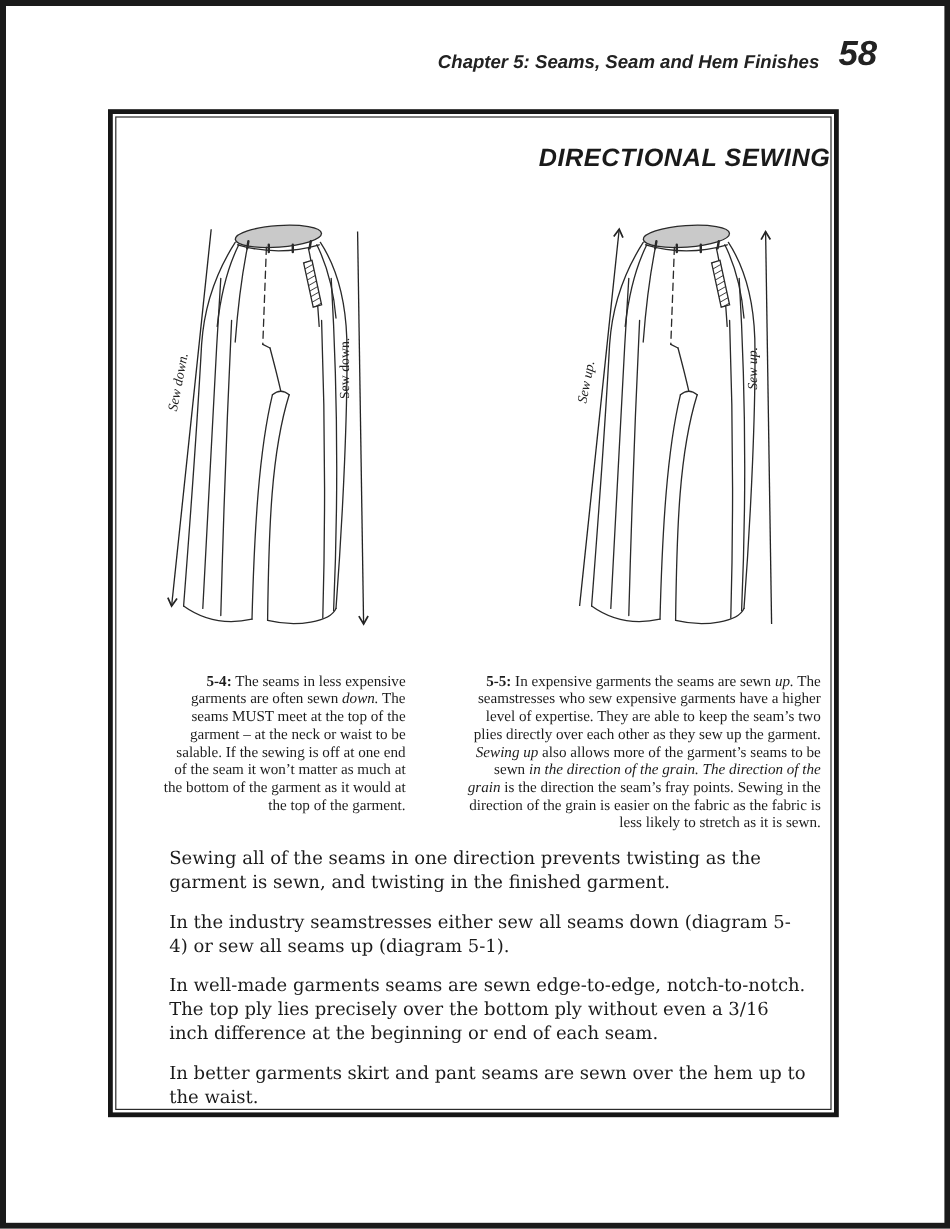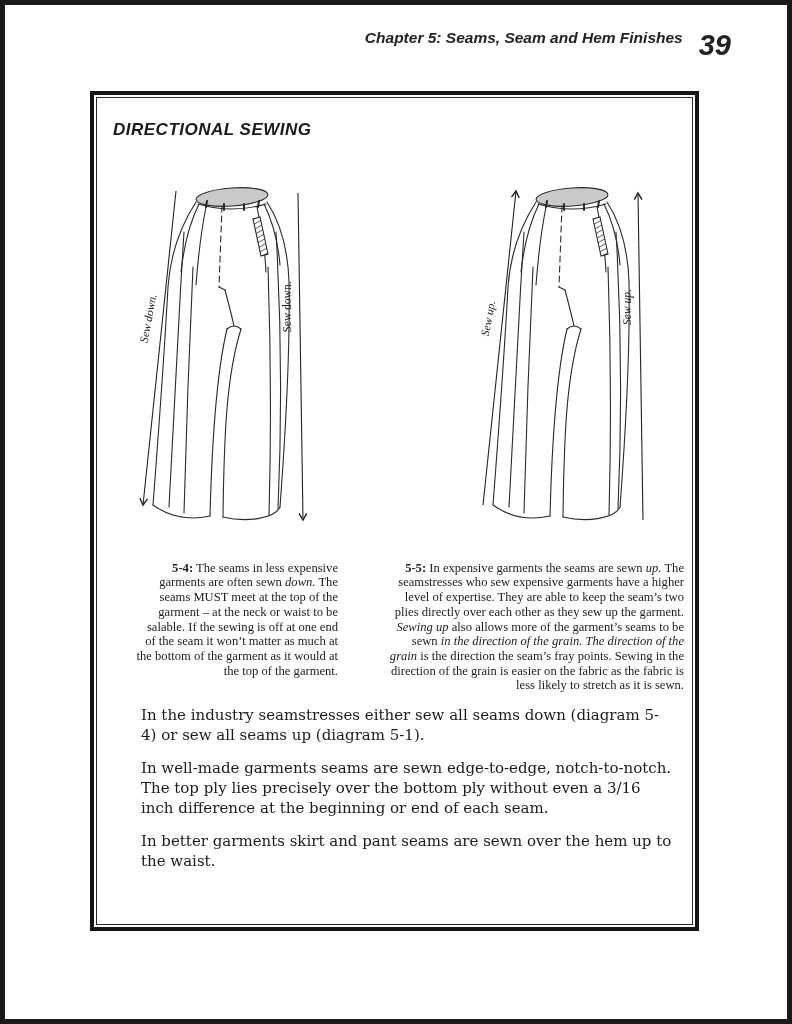--- a/index.html
+++ b/index.html
@@ -4,43 +4,43 @@
 <style>
   html,body{margin:0;padding:0;background:#e8e8e8;}
   .page{
     position:relative; width:792px; height:1024px; background:#ffffff;
     border:5px solid #1a1a1a; box-sizing:border-box; overflow:hidden;
     font-family:"Liberation Serif", serif; color:#1c1c1c;
   }
   
   .page-header{
     position:absolute; top:24px; left:0; right:56px;
-    display:flex; justify-content:flex-end; align-items:flex-start; gap:16px;
+    display:flex; justify-content:flex-end; align-items:flex-end; gap:16px;
   }
   .chapter-title{
     font-family:"Liberation Sans", sans-serif;
     font-style:italic; font-weight:700; font-size:15.5px; color:#222;
   }
   .page-number{
     font-family:"Liberation Sans", sans-serif;
     font-style:italic; font-weight:700; font-size:29px; color:#222;
   }
   
   .frame{
     position:absolute; left:85px; top:86px; width:609px; height:840px;
     border:4px solid #161616; padding:2px; box-sizing:border-box;
   }
   .frame-inner{
     position:relative; width:100%; height:100%;
     border:1px solid #2b2b2b; box-sizing:border-box;
   }
   .section-title{
-    position:absolute; top:22px; left:16px; width:100%; text-align:left;
+    position:absolute; top:22px; left:0; width:100%; text-align:right;
     font-family:"Liberation Sans", sans-serif; font-style:italic; font-weight:700;
-    font-size:17px; letter-spacing:.5px; color:#1a1a1a;
+    font-size:21px; letter-spacing:.5px; color:#1a1a1a;
   }
   .figure{ position:absolute; width:200px; height:365px; }
   .figure-a{ left:31px;  top:79px; }
   .figure-b{ left:371px; top:79px; }
   .fig-svg{ width:200px; height:365px; display:block; }
   .arrow-label{
     font-family:"Liberation Serif", serif; font-style:italic;
     font-size:11.5px; fill:#232323;
   }
   .arrow-label.roman{ font-style:normal; }
@@ -58,21 +58,21 @@
   }
   .body-text p{ margin:0 0 13px 0; }
 </style>
 </head>
 <body>
 
 <div class="page">
 
   <div class="page-header">
     <span class="chapter-title">Chapter 5: Seams, Seam and Hem Finishes</span>
-    <span class="page-number">39</span>
+    <span class="page-number">58</span>
   </div>
 
   <div class="frame">
     <div class="frame-inner">
 
       <div class="section-title">DIRECTIONAL SEWING</div>
 
       <div class="figure figure-a">
         <svg class="fig-svg" viewBox="0 0 200 365">
           <defs>
@@ -176,20 +176,21 @@
           <text class="arrow-label" text-anchor="middle" transform="translate(24,142) rotate(-79)">Sew up.</text>
           <text class="arrow-label" text-anchor="middle" transform="translate(163,130) rotate(-90)">Sew up.</text>
         </svg>
       </div>
 
       <p class="caption caption-a"><span style="font-weight: 700;">5-4:</span><span> The seams in less expensive garments are often sewn </span><span style="font-style: italic;">down.</span><span> The seams MUST meet at the top of the garment – at the neck or waist to be salable. If the sewing is off at one end of the seam it won’t matter as much at the bottom of the garment as it would at the top of the garment.</span></p>
 
       <p class="caption caption-b"><span style="font-weight: 700;">5-5:</span><span> In expensive garments the seams are sewn </span><span style="font-style: italic;">up.</span><span> The seamstresses who sew expensive garments have a higher level of expertise. They are able to keep the seam’s two plies directly over each other as they sew up the garment. </span><span style="font-style: italic;">Sewing up</span><span> also allows more of the garment’s seams to be sewn </span><span style="font-style: italic;">in the direction of the grain. The direction of the grain</span><span> is the direction the seam’s fray points. Sewing in the direction of the grain is easier on the fabric as the fabric is less likely to stretch as it is sewn.</span></p>
 
       <div class="body-text">
+        <p>Sewing all of the seams in one direction prevents twisting as the garment is sewn, and twisting in the finished garment.</p>
         <p>In the industry seamstresses either sew all seams down (diagram  5-4) or sew all seams up (diagram 5-1).</p>
         <p>In well-made garments seams are sewn edge-to-edge, notch-to-notch. The top ply lies precisely over the bottom ply without even a 3/16 inch difference at the beginning or end of each seam.</p>
         <p>In better garments skirt and pant seams are sewn over the hem up to the waist.</p>
       </div>
 
     </div>
   </div>
 </div>
 
 </body></html>

